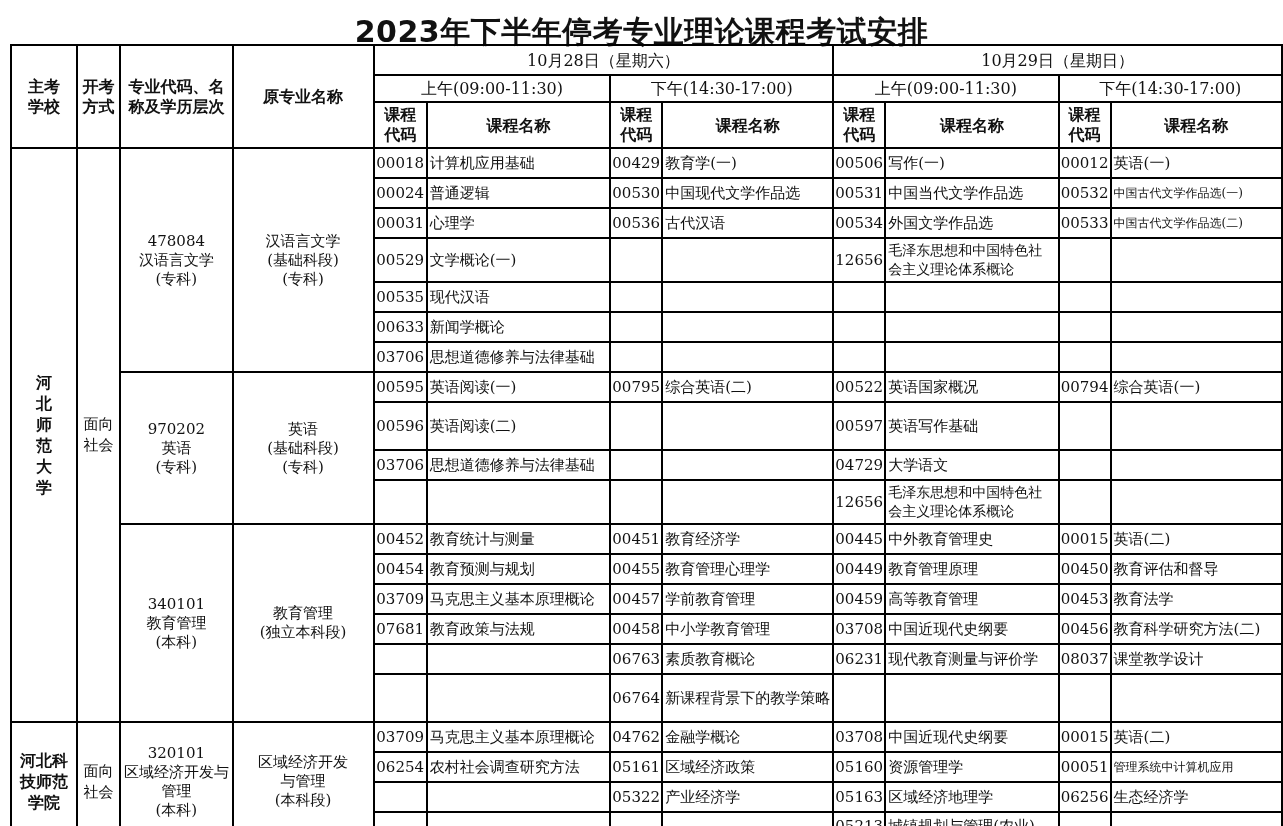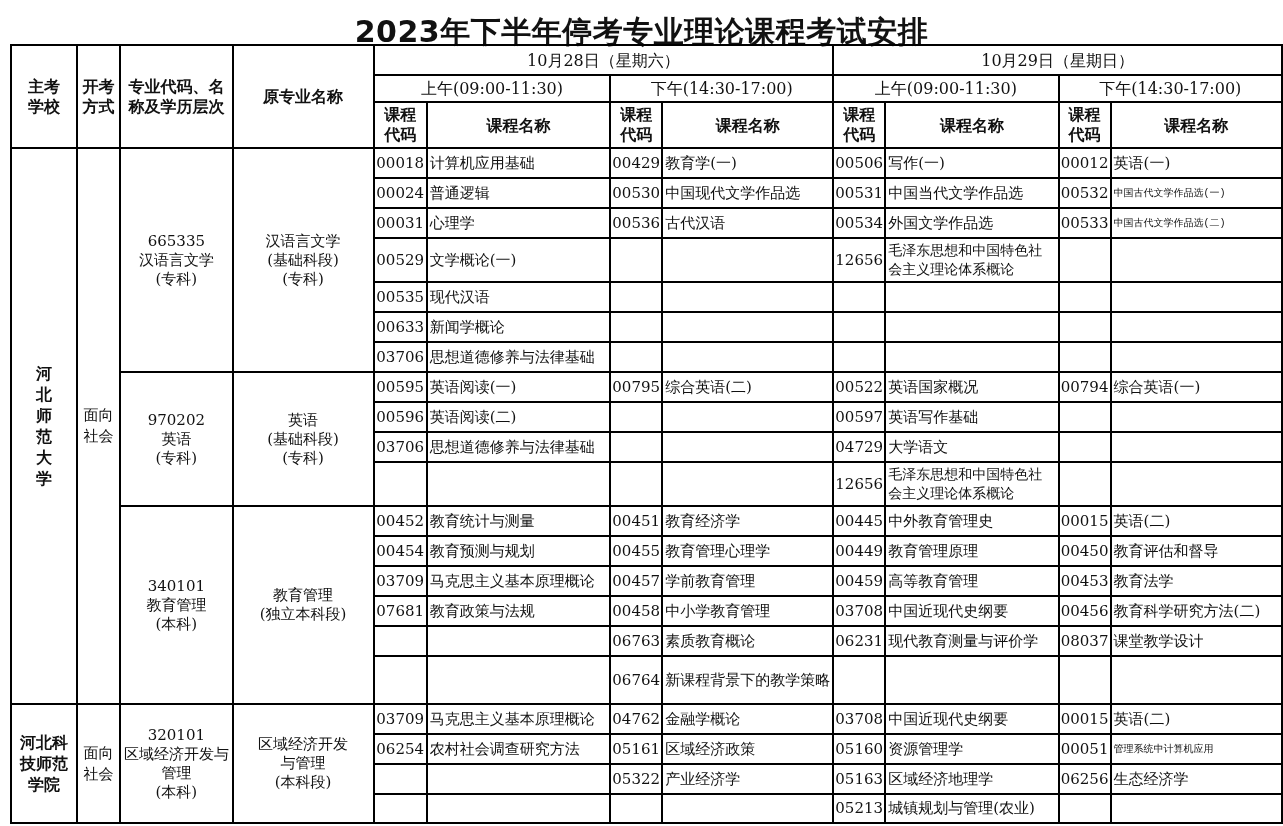--- a/index.html
+++ b/index.html
@@ -4,21 +4,21 @@
 <style>
   html,body{margin:0;padding:0;background:#fff;}
   body{width:1283px;height:826px;overflow:hidden;position:relative;font-family:"DejaVu Serif","Liberation Serif",serif;color:#111;}
   .title{position:absolute;left:0;top:12px;width:1283px;height:40px;text-align:center;font-family:"DejaVu Sans","Liberation Sans",sans-serif;font-weight:bold;font-size:30px;line-height:40px;letter-spacing:0.5px;}
   table{position:absolute;left:10px;top:44px;border-collapse:collapse;table-layout:fixed;}
   td,th{border:2px solid #000;padding:0 2px;font-size:15px;line-height:19px;overflow:hidden;white-space:nowrap;}
   th{font-family:"DejaVu Sans","Liberation Sans",sans-serif;font-weight:bold;text-align:center;font-size:16px;}
   th.hdr2{font-weight:normal;font-family:"DejaVu Serif","Liberation Serif",serif;font-size:16px;}
   td.code{text-align:center;font-size:15px;padding:0 1px;}
   td.name{text-align:left;font-size:15px;}
-  td.name.small{font-size:10px;font-family:Liberation Mono, monospace;}
+  td.name.small{font-size:12px;}
   td.wrap{white-space:normal;line-height:19px;}
   td.center{text-align:center;white-space:normal;}
   td.school{text-align:center;font-family:Liberation Sans, sans-serif;font-weight:bold;font-size:16px;white-space:normal;line-height:21px;}
   td.vert{text-align:center;white-space:normal;line-height:21px;}
 </style>
 </head>
 <body>
 
 <div class="title">2023年下半年停考专业理论课程考试安排</div>
 
@@ -61,21 +61,21 @@
       <th>课程名称</th>
       <th style="white-space:normal;line-height:20px">课程代码</th>
       <th>课程名称</th>
     </tr>
   </thead>
   <tbody id="tbody">
       <tr style="height: 30px;">
         <td rowspan="17" class="school" style="width: 1em; padding: 0px 23px;">河北师范大学</td>
         <td rowspan="17" class="vert">面向社会</td>
         <td rowspan="7" class="center">
-          <div>665335</div>
+          <div>478084</div>
           <div>汉语言文学</div>
           <div>(专科)</div>
         </td>
         <td rowspan="7" class="center">
           <div>汉语言文学</div>
           <div>(基础科段)</div>
           <div>(专科)</div>
         </td>
         <td class="code">00018</td>
         <td class="name">计算机应用基础</td>
@@ -159,21 +159,21 @@
         </td>
         <td class="code">00595</td>
         <td class="name">英语阅读(一)</td>
         <td class="code">00795</td>
         <td class="name">综合英语(二)</td>
         <td class="code">00522</td>
         <td class="name">英语国家概况</td>
         <td class="code">00794</td>
         <td class="name">综合英语(一)</td>
       </tr>
-      <tr style="height: 30px;">
+      <tr style="height: 48px;">
         <td class="code">00596</td>
         <td class="name">英语阅读(二)</td>
         <td class="code"></td>
         <td class="name"></td>
         <td class="code">00597</td>
         <td class="name">英语写作基础</td>
         <td class="code"></td>
         <td class="name"></td>
       </tr>
       <tr style="height: 30px;">

